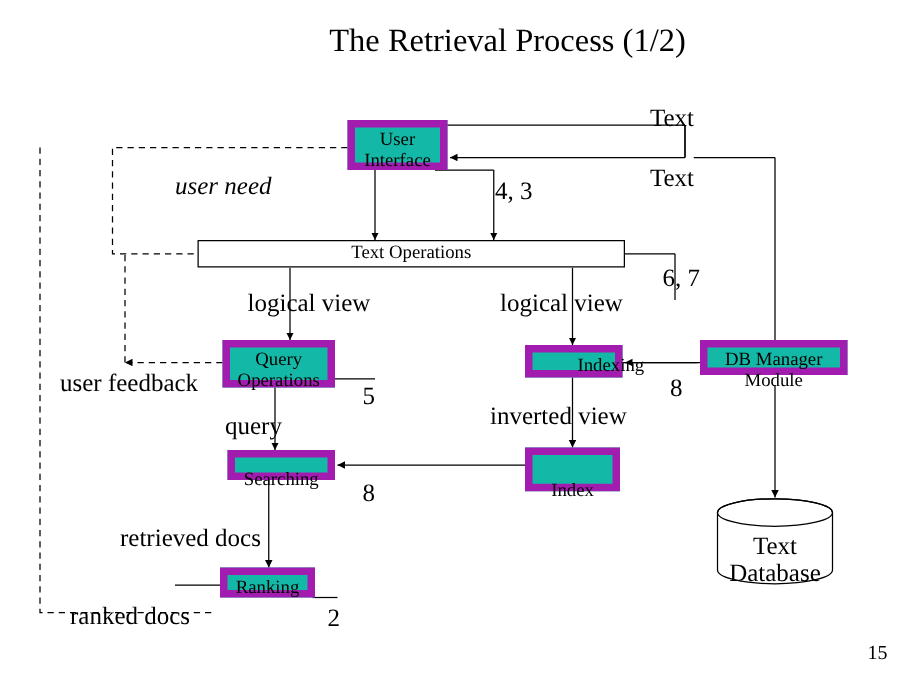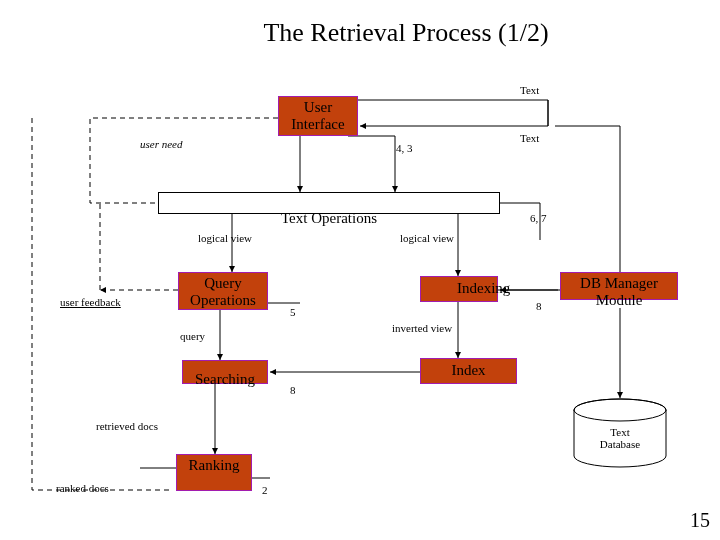--- a/index.html
+++ b/index.html
@@ -16,49 +16,49 @@
     position: absolute;
     top: 18px;
     left: 0;
     width: 720px;
     text-align: center;
     font-size: 26px;
     margin-left: 46px;
   }
   .label {
     position: absolute;
-    font-size: 11px;
+    font-size: 20px;
     line-height: 1.1;
     white-space: nowrap;
   }
   .box {
     position: absolute;
-    border: 1px solid #a21caf;
-    background: #c2410c;
+    border: 6px solid #a21caf;
+    background: #14b8a6;
     text-align: center;
     font-size: 15px;
     padding: 2px 4px;
   }
   .bigbox {
     position: absolute;
     border: 1px solid #000;
     background: #fff;
   }
   .bigbox .inner {
     position: absolute;
     left: 50%;
     transform: translateX(-50%);
     text-align: center;
     font-size: 15px;
   }
   .pagenum {
     position: absolute;
     right: 10px;
     bottom: 8px;
-    font-size: 20px;
+    font-size: 16px;
   }
   svg.wires {
     position: absolute;
     left: 0; top: 0;
     width: 720px; height: 540px;
     pointer-events: none;
   }
 </style>
 </head>
 <body>
@@ -118,53 +118,53 @@
 
   <line x1="176" y1="468" x2="140" y2="468" stroke="#000" stroke-width="1"></line>
 
   <line x1="548" y1="126" x2="548" y2="100" stroke="#000" stroke-width="1"></line>
 </svg>
 
 <div class="box" style="left:278px; top:96px; width:80px; height:40px; white-space:pre-line; line-height:1.1; padding-top:2px;">User
 Interface</div>
 
 <div class="bigbox" style="left:158px; top:192px; width:342px; height:22px;">
-  <div class="inner" style="top:1px;margin-top:16px;">Text   Operations</div>
+  <div class="inner" style="top:1px;">Text   Operations</div>
 </div>
 
 <div class="box" style="left:178px; top:272px; width:90px; height:38px; white-space:pre-line; line-height:1.1;">Query
 Operations</div>
 
 <div class="box" style="left:420px; top:276px; width:78px; height:26px; padding-top:3px;padding-left:36px;">Indexing</div>
 
 <div class="box" style="left:560px; top:272px; width:118px; height:28px; white-space:pre-line; line-height:1.1;">DB Manager
 Module</div>
 
 <div class="box" style="left:182px; top:360px; width:86px; height:24px; padding-top:10px;">Searching</div>
 
-<div class="box" style="left:420px; top:358px; width:97px; height:26px; padding-top:3px;">Index</div>
+<div class="box" style="left:420px; top:358px; width:76px; height:26px; padding-top:21px;">Index</div>
 
-<div class="box" style="left:176px; top:454px; width:76px; height:37px; padding-top:2px;">Ranking</div>
+<div class="box" style="left:176px; top:454px; width:76px; height:24px; padding-top:2px;">Ranking</div>
 
 <div style="position:absolute; left:572px; top:398px; width:96px; height:70px;">
   <svg width="96" height="80" viewBox="0 0 96 80">
     <ellipse cx="48" cy="12" rx="46" ry="11" fill="#fff" stroke="#000"></ellipse>
     <path d="M2,12 L2,58 A46,11 0 0 0 94,58 L94,12" fill="#fff" stroke="#000"></path>
     <ellipse cx="48" cy="12" rx="46" ry="11" fill="none" stroke="#000"></ellipse>
   </svg>
   <div class="label" style="left:0; top:28px; width:96px; text-align:center; white-space:pre-line;">Text
 Database</div>
 </div>
 
 <div class="label" style="left:520px; top:84px;">Text</div>
 <div class="label" style="left:520px; top:132px;">Text</div>
 <div class="label" style="left:140px; top:138px;font-style:italic;">user need</div>
 <div class="label" style="left:198px; top:232px;">logical view</div>
 <div class="label" style="left:400px; top:232px;">logical view</div>
-<div class="label" style="left:60px; top:296px;text-decoration:underline;">user feedback</div>
+<div class="label" style="left:48px; top:296px;">user feedback</div>
 <div class="label" style="left:180px; top:330px;">query</div>
 <div class="label" style="left:392px; top:322px;">inverted view</div>
 <div class="label" style="left:96px; top:420px;">retrieved docs</div>
 <div class="label" style="left:56px; top:482px;text-align:right;">ranked docs</div>
 
 <div class="label" style="left:396px; top:142px;">4, 3</div>
 <div class="label" style="left:530px; top:212px;">6, 7</div>
 <div class="label" style="left:290px; top:306px;">5</div>
 <div class="label" style="left:536px; top:300px;">8</div>
 <div class="label" style="left:290px; top:384px;">8</div>

